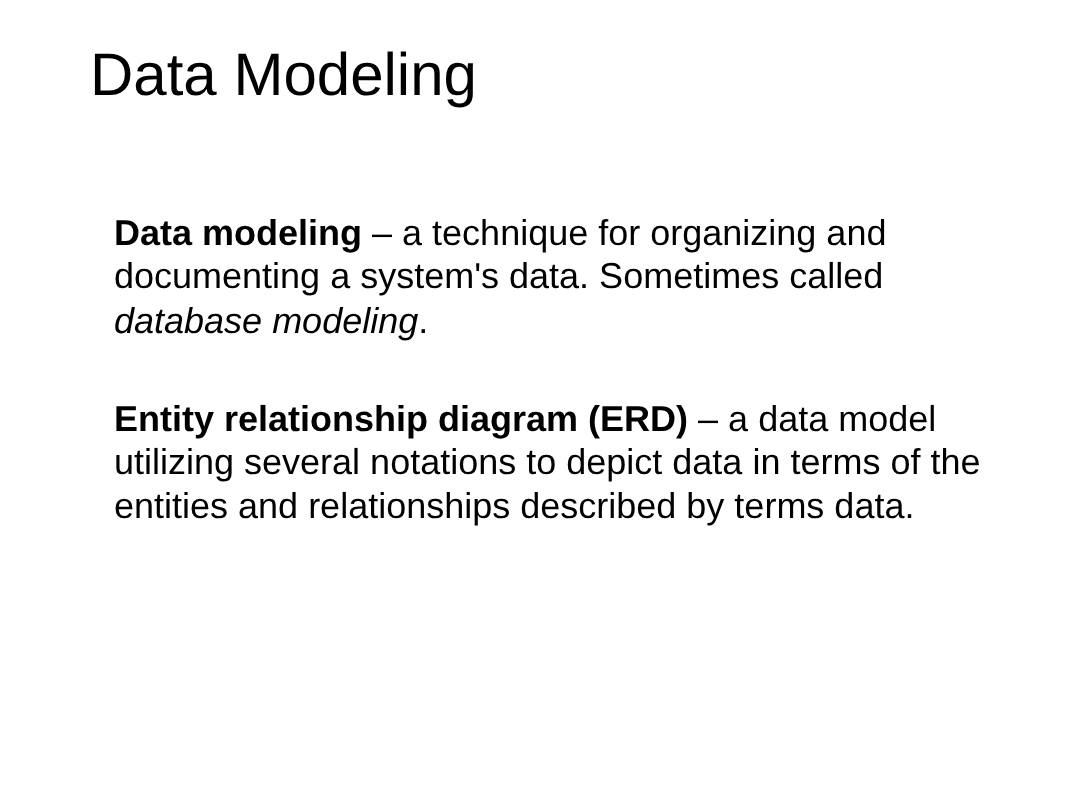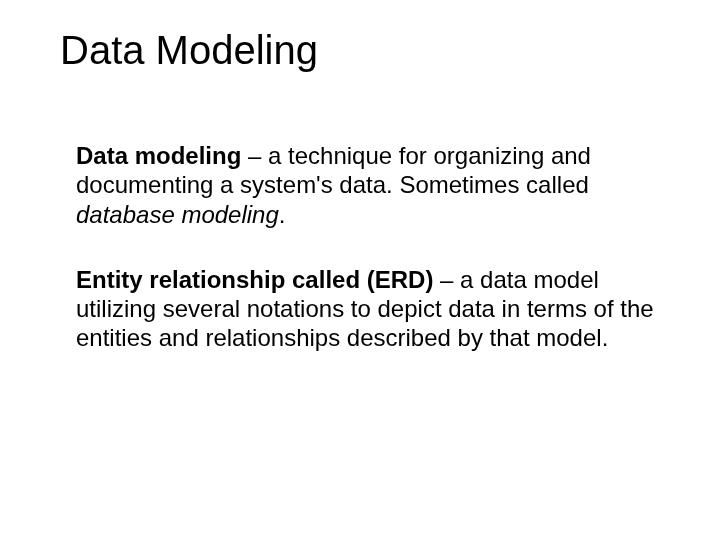--- a/index.html
+++ b/index.html
@@ -29,14 +29,14 @@
 </head>
 <body>
 
 <h1 class="title">Data Modeling</h1>
 
 <p class="definition">
   <span class="term">Data modeling</span><span> – </span><span>a technique for organizing and documenting a system's data. Sometimes called </span><span class="italic">database modeling</span><span>.</span>
 </p>
 
 <p class="definition">
-  <span class="term">Entity relationship called (ERD)</span><span> – </span><span>a data model utilizing several notations to depict data in terms of the entities and relationships described by that model.</span>
+  <span class="term">Entity relationship diagram (ERD)</span><span> – </span><span>a data model utilizing several notations to depict data in terms of the entities and relationships described by terms data.</span>
 </p>
 
 </body></html>

